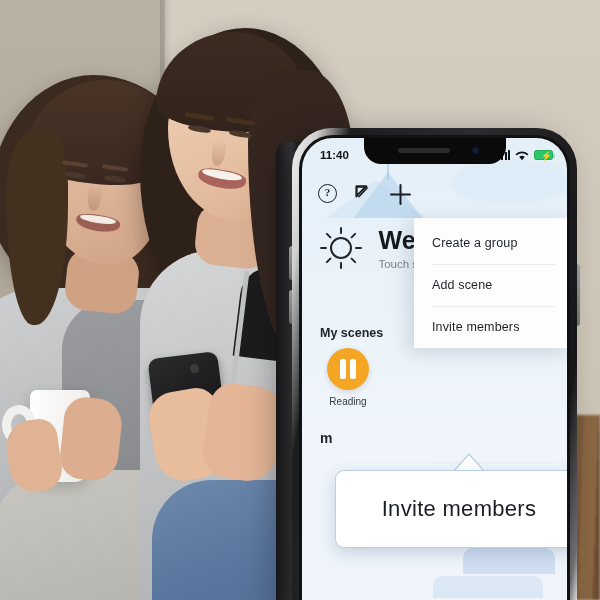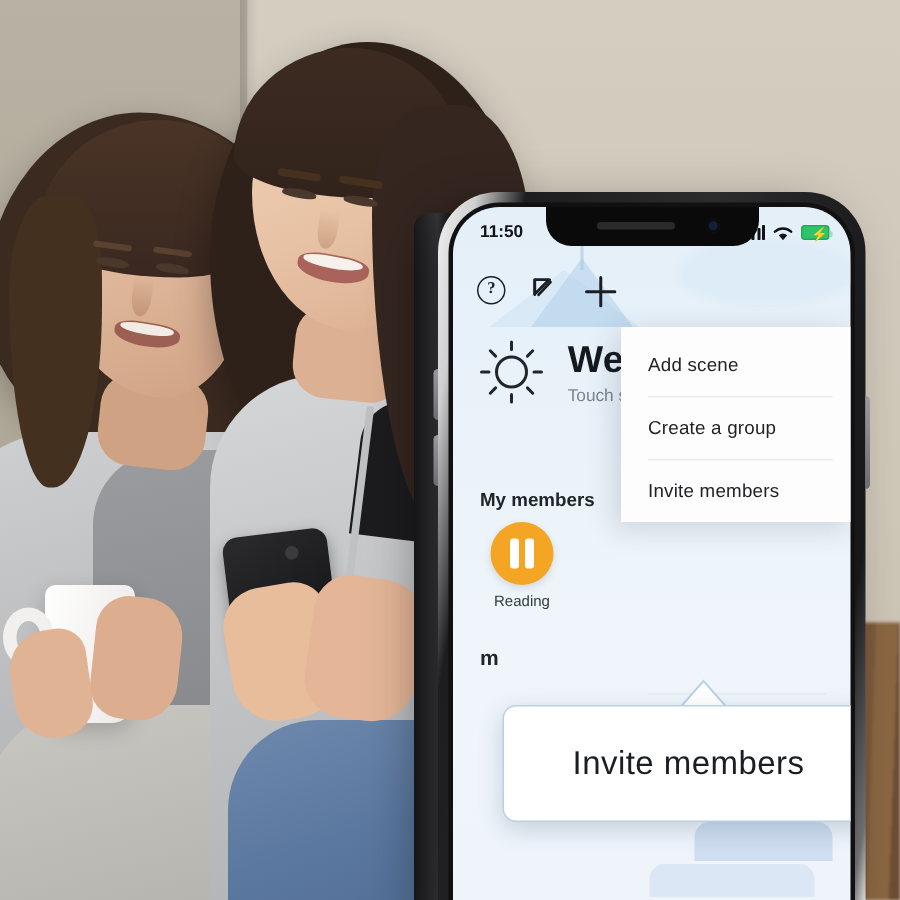--- a/index.html
+++ b/index.html
@@ -365,21 +365,21 @@
 
   <div id="phone-inner">
     <div id="screen">
 
       <div id="notch">
         <div class="speaker"></div>
         <div class="camera"></div>
       </div>
 
       <div id="statusbar">
-        <div>11:50</div>
+        <div>11:40</div>
         <div id="status-icons">
           <span class="sig">
               <i></i>
               <i></i>
               <i></i>
               <i></i>
             </span>
           <svg width="14" height="11" viewBox="0 0 14 11">
             <path d="M7 10.2 L4.2 6.8 A4.4 4.4 0 0 1 9.8 6.8 Z" fill="#101418"></path>
             <path d="M1.6 4.4 A8.2 8.2 0 0 1 12.4 4.4" stroke="#101418" stroke-width="1.7" fill="none" stroke-linecap="round"></path>
@@ -424,39 +424,39 @@
           <span class="ray" style="transform:rotate(225deg)"></span>
           <span class="ray" style="transform:rotate(270deg)"></span>
           <span class="ray" style="transform:rotate(315deg)"></span>
         </span>
         <span id="welcome-text">
           <div id="welcome-title">Welcome home</div>
           <div id="welcome-sub">Touch set your home</div>
         </span>
       </div>
 
-      <div id="scenes-label">My members</div>
+      <div id="scenes-label">My scenes</div>
       <div id="scenes">
         <div class="scene">
           <div class="scene-ic" style="background:#f5a524">
             <span class="book-b"></span>
               <span class="book-b2"></span>
           </div>
           <div class="scene-lb">Reading</div>
         </div>
       </div>
 
       <div id="ghost-row">m</div>
 
       <div class="peek1"></div>
       <div class="peek2"></div>
 
       <div id="menu">
+        <div class="menu-item">Create a group</div>
         <div class="menu-item">Add scene</div>
-        <div class="menu-item">Create a group</div>
         <div class="menu-item">Invite members</div>
       </div>
       <div id="menu-after-line"></div>
 
       <div class="callout-arrow"></div>
       <div id="callout">
         <div id="callout-text">Invite members</div>
       </div>
 
     </div>

